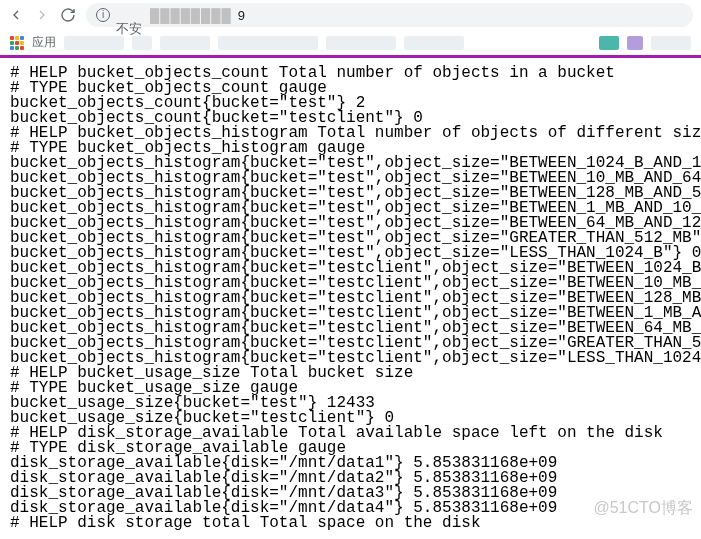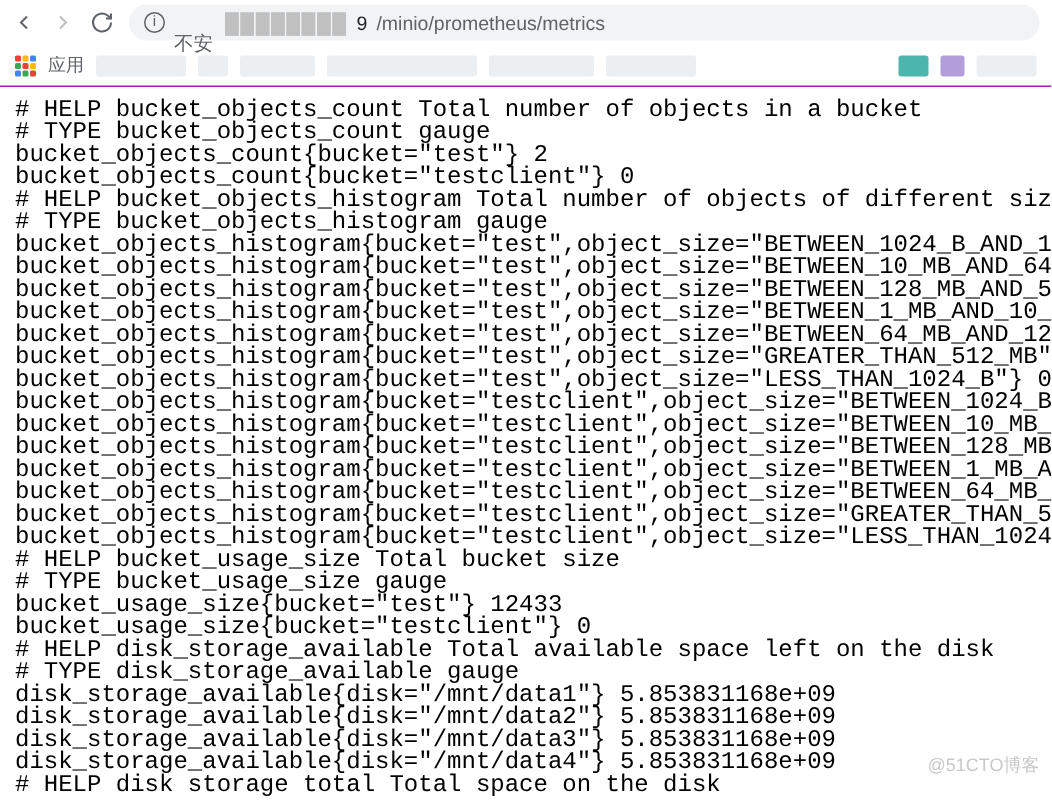--- a/index.html
+++ b/index.html
@@ -56,21 +56,21 @@
     .url-insecure-label { color: #5f6368; margin-right: 2px; margin-top: 27px; }
     .url-masked { color: #c0c0c0; letter-spacing: 1px; }
     .url-host { color: #202124; }
     .url-path { color: #5f6368; }
     .bookmarks-bar {
       height: 28px;
       display: flex;
       align-items: center;
       padding: 0 10px;
       gap: 8px;
-      border-bottom: 1px solid #a21caf;
+      border-bottom: 3px solid #a21caf;
       font-size: 12px;
       color: #5f6368;
       position: relative;
     }
     .apps-icon {
       width: 14px;
       height: 14px;
       display: grid;
       grid-template-columns: repeat(3, 1fr);
       grid-template-rows: repeat(3, 1fr);
@@ -96,21 +96,21 @@
       line-height: 15px;
       color: #000;
       white-space: pre;
       overflow: hidden;
     }
     .watermark {
       position: absolute;
       right: 8px;
       bottom: 20px;
       color: #c8c8c8;
-      font-size: 12px;
+      font-size: 16px;
       pointer-events: none;
     }
   </style>
 </head>
 <body>
 
 <div class="browser-toolbar">
   <div class="nav-icon">
     <svg viewBox="0 0 24 24" fill="none" stroke="currentColor" stroke-width="2">
         <polyline points="15 18 9 12 15 6"></polyline>
@@ -125,21 +125,20 @@
     <svg viewBox="0 0 24 24" fill="none" stroke="currentColor" stroke-width="2">
         <path d="M21 12a9 9 0 1 1-3-6.7L21 8"></path>
         <polyline points="21 3 21 8 16 8"></polyline>
       </svg>
   </div>
   <div class="address-bar">
     <span class="insecure-icon">i</span>
     <span class="url-insecure-label">不安</span>
     <span class="url-masked">████████</span>
     <span class="url-host">9</span>
-    <span class="url-path">/minio/prometheus/metrics</span>
   </div>
 </div>
 
 <div class="bookmarks-bar">
   <div class="apps-icon">
     <span></span>
       <span></span>
       <span></span>
       <span></span>
       <span></span>

